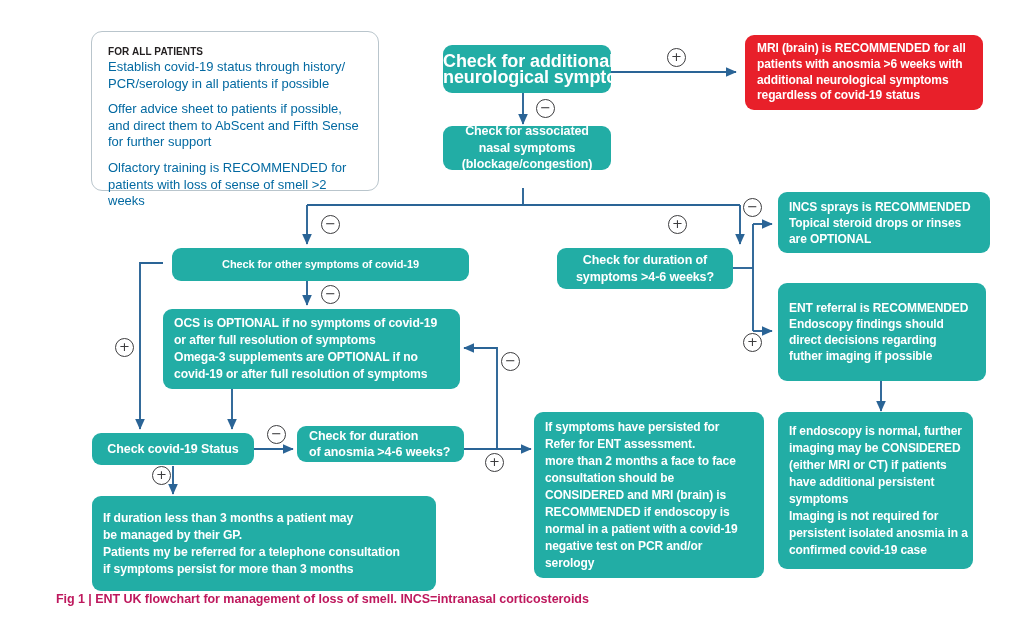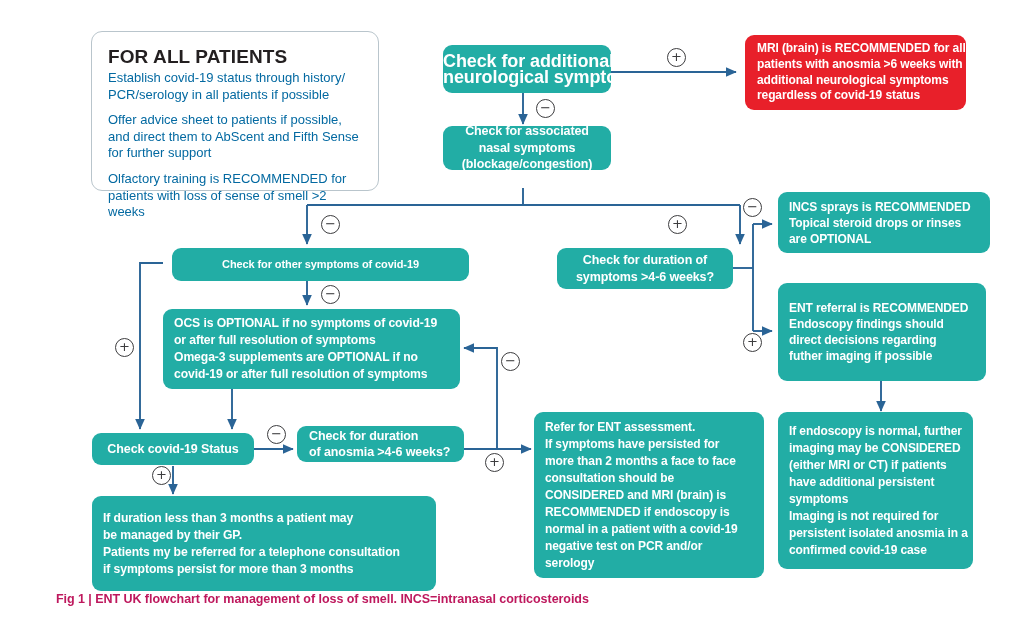--- a/index.html
+++ b/index.html
@@ -54,21 +54,21 @@
   .ctr{ text-align:center; }
   .lft{ text-align:left; }
 
   
   #panel-all-patients{
     padding:14px 16px 12px 16px;
     justify-content:flex-start;
   }
   #panel-all-patients .hd{
     font-weight:bold;
-    font-size:19px;
+    font-size:10px;
     color:#231f20;
     margin-bottom:2px;
     letter-spacing:0.1px;
   }
   #panel-all-patients .para{
     font-size:13px;
     line-height:16.6px;
     color:#0369a1;
     margin-bottom:9px;
   }
@@ -197,21 +197,21 @@
 further support</div>
     <div class="para">Olfactory training is RECOMMENDED for
 patients with loss of sense of smell &gt;2 weeks</div>
   </div>
 
   <div class="node teal ctr" style="left:443px;top:45px;width:168px;height:48px;font-size:18px;line-height:16.5px;">
     <span class="line">Check for additional</span>
     <span class="line">neurological symptoms</span>
   </div>
 
-  <div class="node red lft" style="left:745px;top:35px;width:221px;height:75px;padding:0 12px;font-size:12px;line-height:15.6px;">
+  <div class="node red lft" style="left:745px;top:35px;width:238px;height:75px;padding:0 12px;font-size:12px;line-height:15.6px;">
     <span class="line">MRI (brain) is RECOMMENDED for all</span>
     <span class="line">patients with anosmia &gt;6 weeks with</span>
     <span class="line">additional neurological symptoms</span>
     <span class="line">regardless of covid-19 status</span>
   </div>
 
   <div class="node teal ctr" style="left:443px;top:126px;width:168px;height:44px;font-size:12.5px;line-height:16.5px;">
     <span class="line">Check for associated</span>
     <span class="line">nasal symptoms</span>
     <span class="line">(blockage/congestion)</span>
@@ -256,22 +256,22 @@
   </div>
 
   <div class="node teal lft" style="left:92px;top:496px;width:344px;height:95px;padding:0 11px;font-size:12.2px;line-height:17px;">
     <span class="line">If duration less than 3 months a patient may</span>
     <span class="line">be managed by their GP.</span>
     <span class="line">Patients my be referred for a telephone consultation</span>
     <span class="line">if symptoms persist for more than 3 months</span>
   </div>
 
   <div class="node teal lft" style="left:534px;top:412px;width:230px;height:166px;padding:0 11px;font-size:12px;line-height:17px;">
+    <span class="line">If symptoms have persisted for</span>
     <span class="line">Refer for ENT assessment.</span>
-    <span class="line">If symptoms have persisted for</span>
     <span class="line">more than 2 months a face to face</span>
     <span class="line">consultation should be</span>
     <span class="line">CONSIDERED and MRI (brain) is</span>
     <span class="line">RECOMMENDED if endoscopy is</span>
     <span class="line">normal in a patient with a covid-19</span>
     <span class="line">negative test on PCR and/or</span>
     <span class="line">serology</span>
   </div>
 
   <div class="node teal lft" style="left:778px;top:412px;width:195px;height:157px;padding:0 11px;font-size:12px;line-height:17px;">

